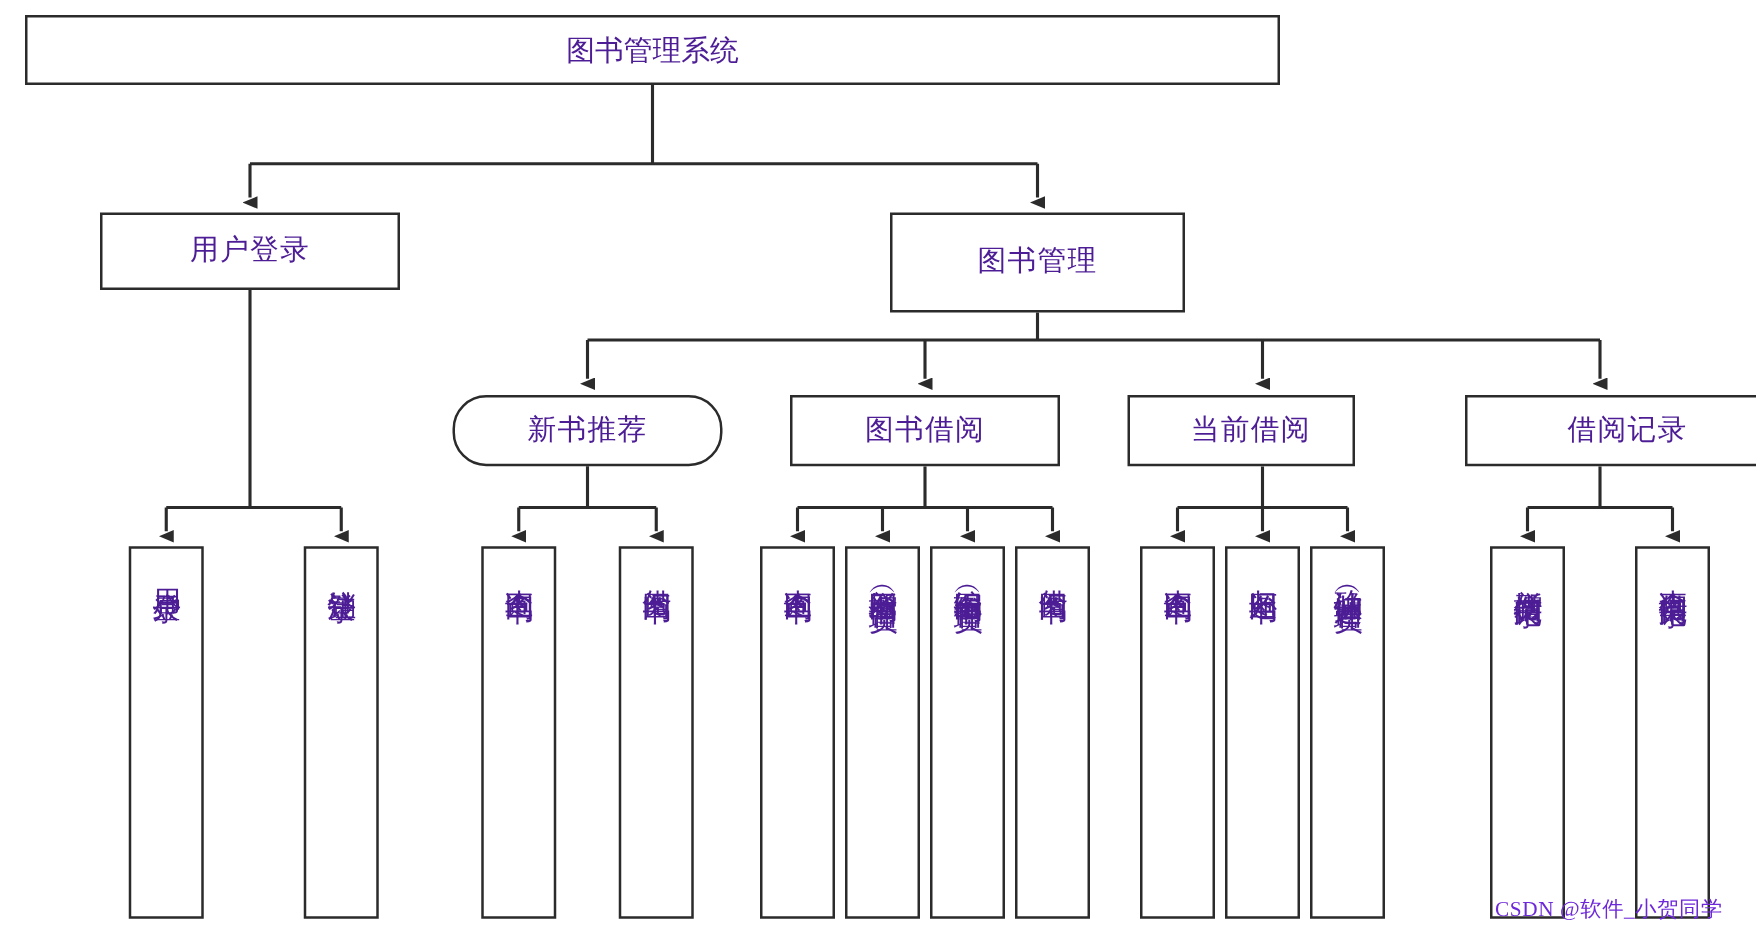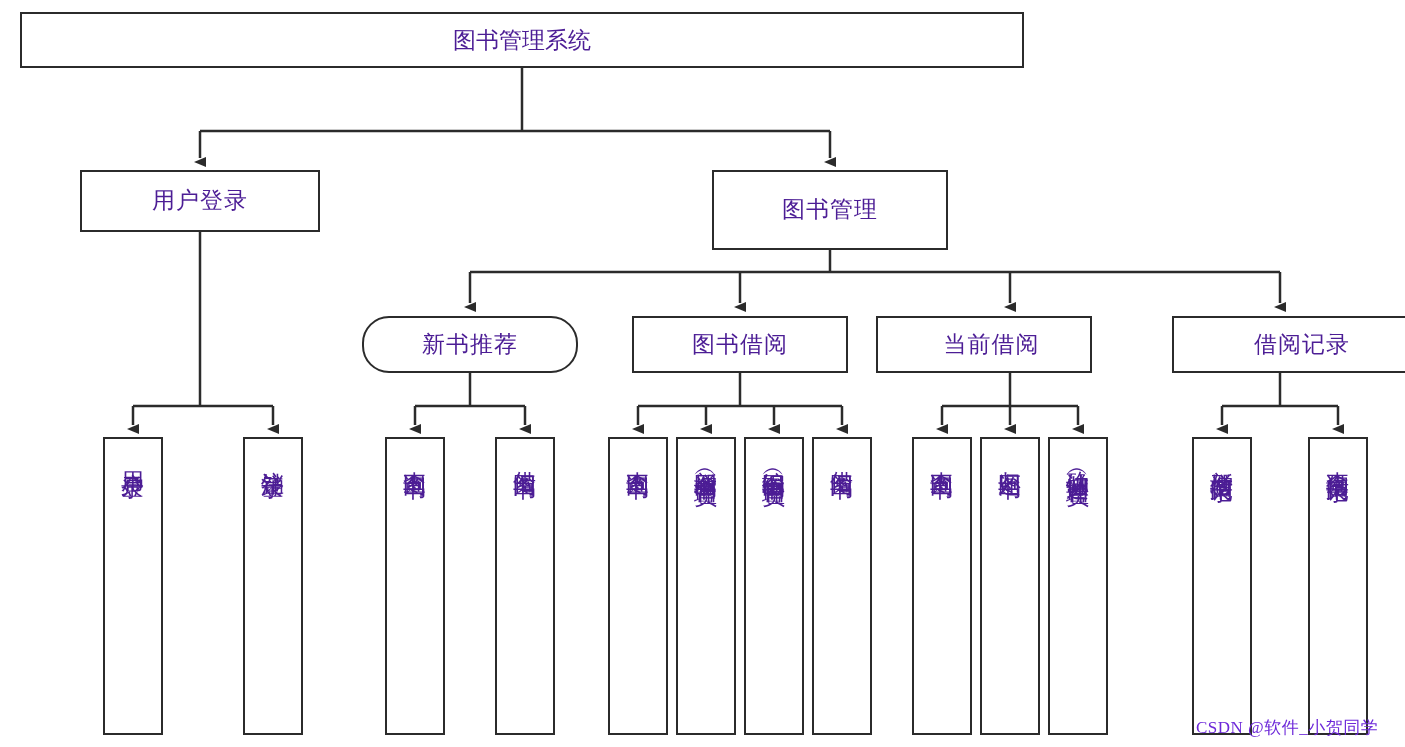--- a/index.html
+++ b/index.html
@@ -136,21 +136,21 @@
   <div class="node horiz" style="left:712px; top:170px; width:236px; height:80px;">
     <span>图书管理</span>
   </div>
 
   <div class="node horiz" style="left:362px; top:316px; width:216px; height:57px;border-radius:27px;">
     <span>新书推荐</span>
   </div>
   <div class="node horiz" style="left:632px; top:316px; width:216px; height:57px;">
     <span>图书借阅</span>
   </div>
-  <div class="node horiz" style="left:876px; top:316px; width:216px; height:57px;padding-left:15px;">
+  <div class="node horiz" style="left:902px; top:316px; width:182px; height:57px;padding-left:15px;">
     <span>当前借阅</span>
   </div>
   <div class="node horiz" style="left:1172px; top:316px; width:260px; height:57px;">
     <span>借阅记录</span>
   </div>
 
   <div class="node leaf" style="left:103px; top:437px; width:60px; height:298px;">
     <span class="vtext">用户登录</span>
   </div>
   <div class="node leaf" style="left:243px; top:437px; width:60px; height:298px;">

